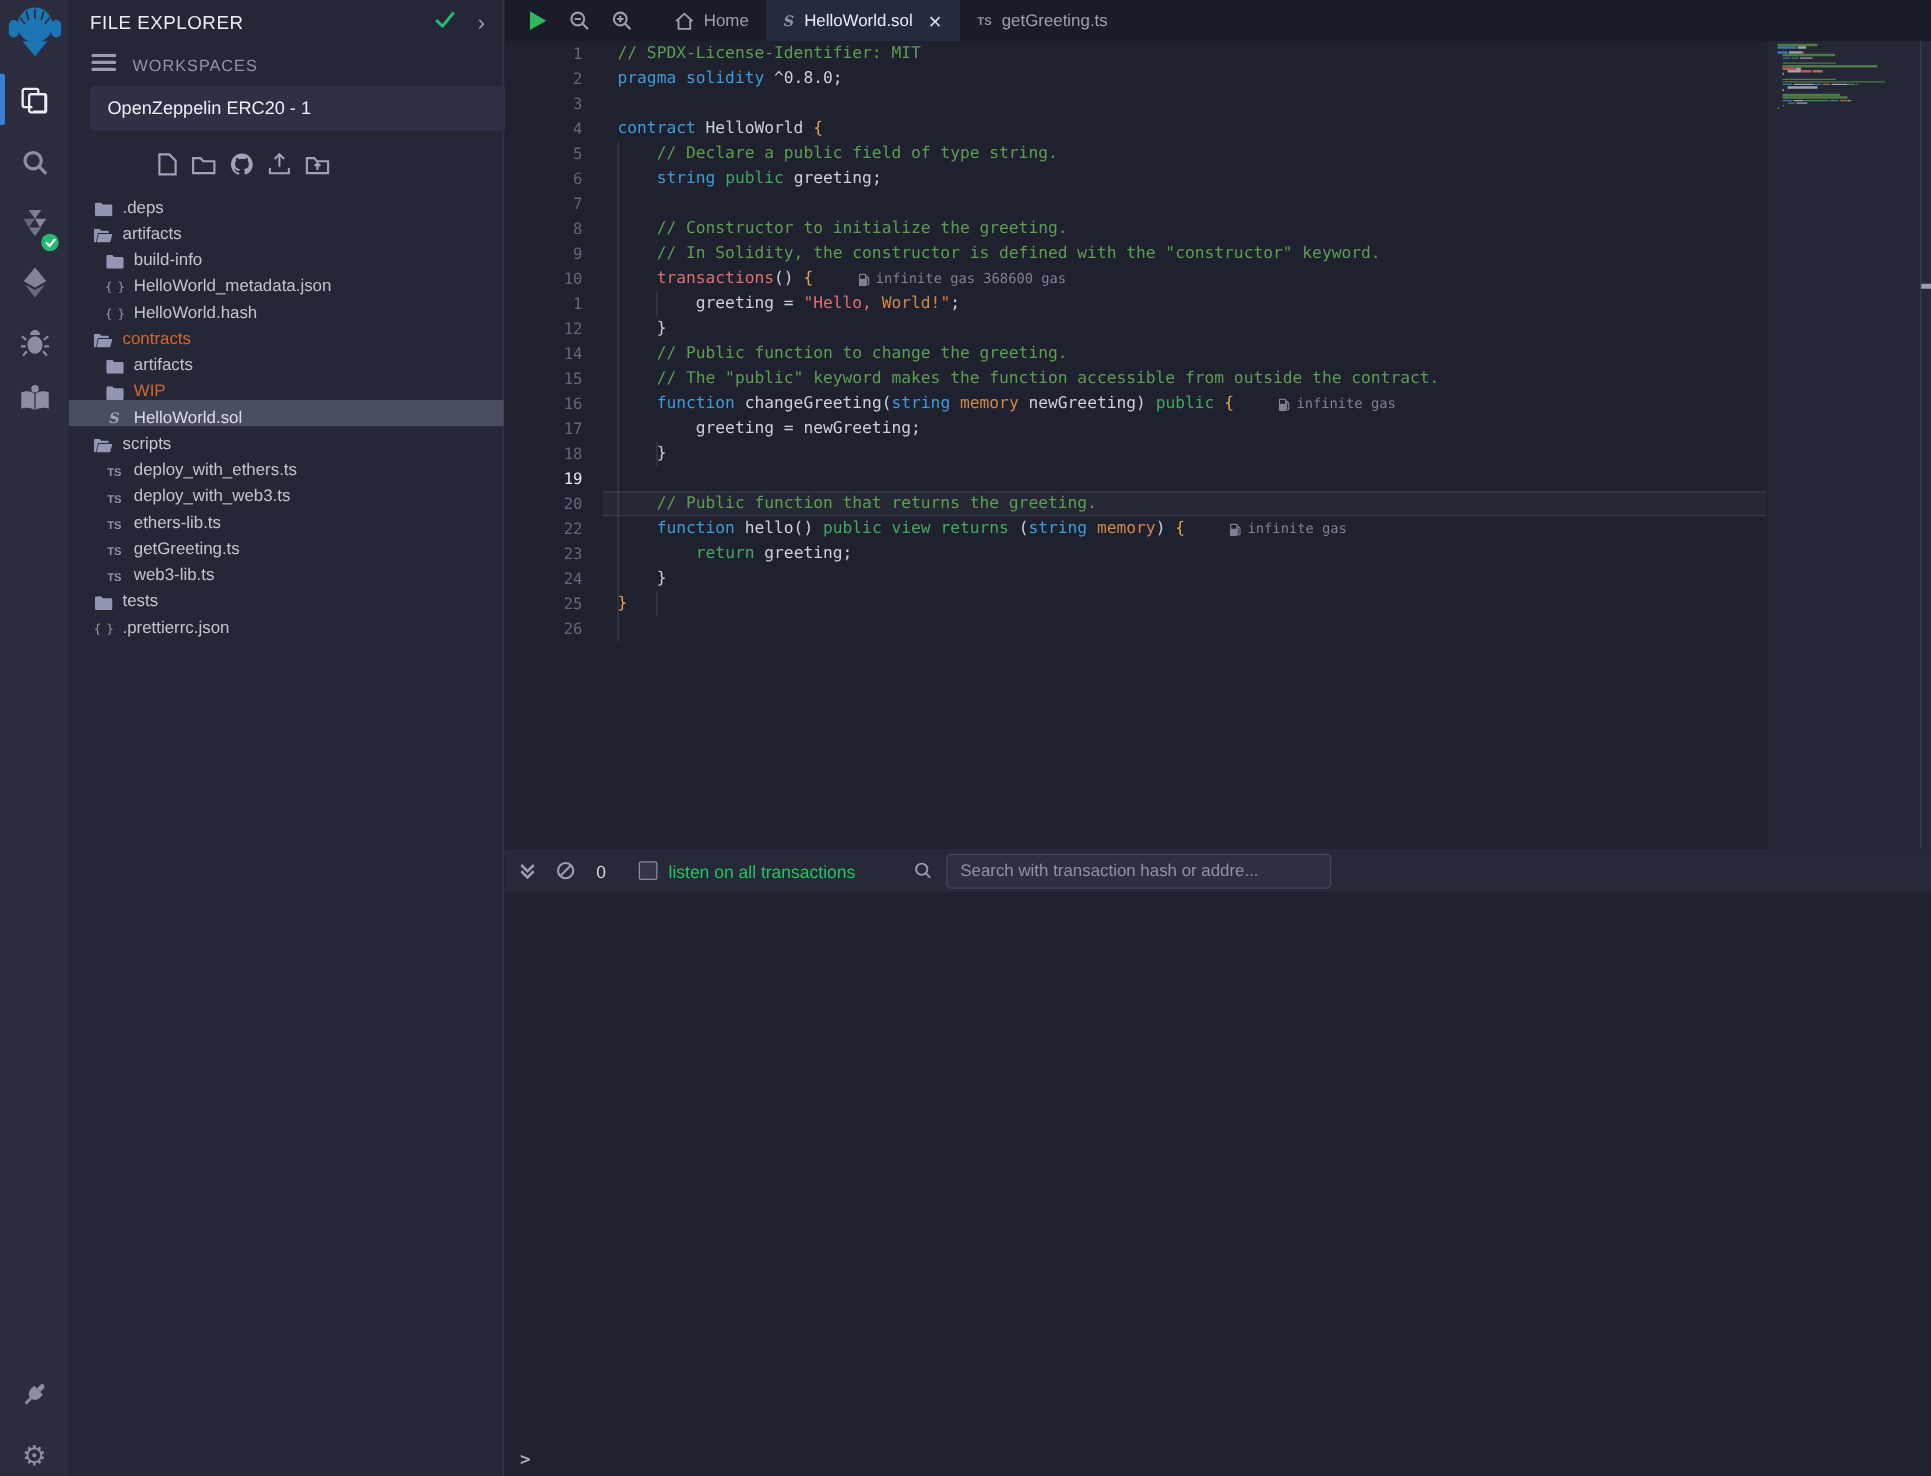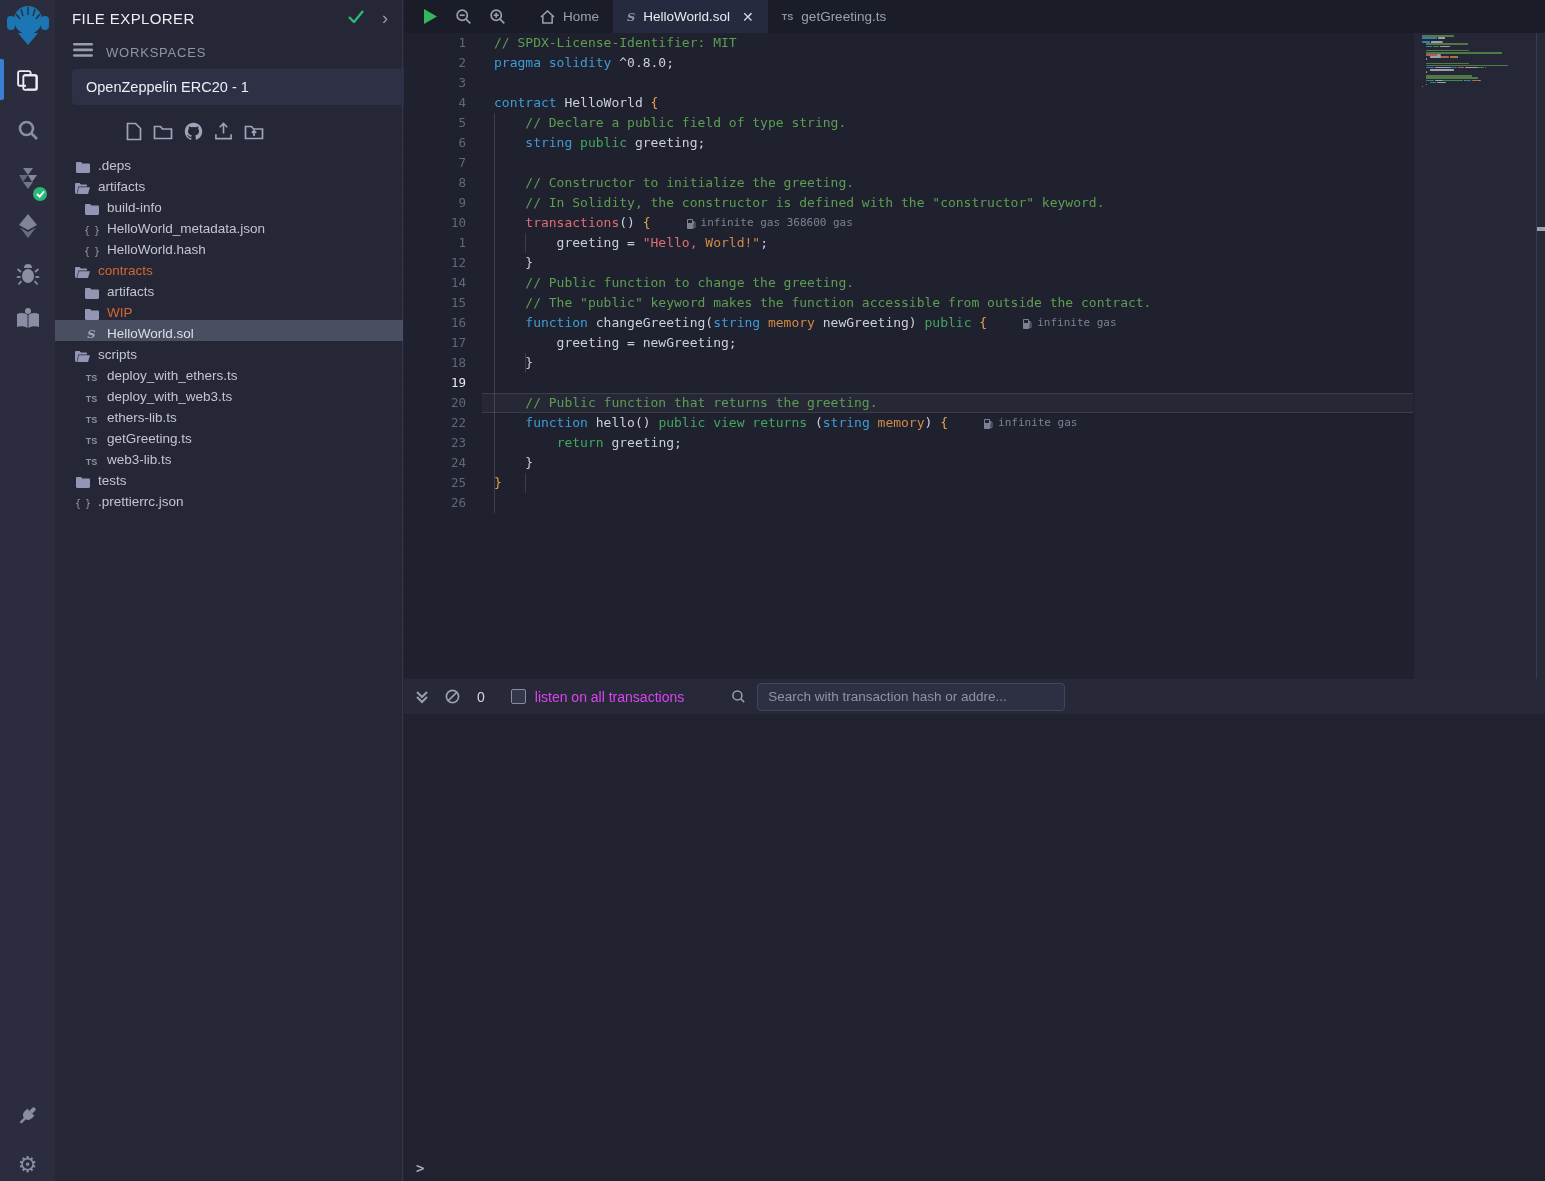--- a/index.html
+++ b/index.html
@@ -73,21 +73,21 @@
   .minimap-inner { position:absolute; left:8px; top:2px; width:106px; height:62px; }
   .mm-bar { position:absolute; height:1.6px; border-radius:0.5px; }
   .ruler { position:absolute; left:1132px; top:33px; width:9px; height:646px; background:#272939; border-left:1px solid #3a3d4f; }
   .ruler-handle { position:absolute; left:0; top:194px; width:9px; height:4px; background:#9ba0b0; cursor:pointer; }
 
   
   .term-bar { position:absolute; left:0; top:679px; width:1141px; height:35px; background:#272939; display:flex; align-items:center; }
   .term-bar .ti { color:#9a9eb0; display:flex; cursor:pointer; }
   .term-count { color:#d5d7e0; font-size:14px; }
   .term-checkbox { width:15px; height:15px; border:1px solid #8a8da0; border-radius:2px; background:#343749; cursor:pointer; }
-  .term-listen { color:#d946ef; font-size:14px; }
+  .term-listen { color:#22c55e; font-size:14px; }
   .term-search-input { width:308px; height:28px; background:#2d3042; border:1px solid #42465c; border-radius:4px; color:#d6d9e2; font-size:13.5px; padding:0 10px; font-family:"Liberation Sans", sans-serif; outline:none; }
   .term-search-input::placeholder { color:#8f93a6; }
   .term-content { position:absolute; left:0; top:714px; width:1141px; height:467px; background:#212230; }
   .term-prompt { position:absolute; left:12px; top:446px; font-family:"DejaVu Sans Mono", monospace; font-size:14px; font-weight:bold; color:#a9adbd; }
 </style>
 </head>
 <body class="dots">
 
 <div class="icon-bar">
   <div class="ib-active-bar"></div>

